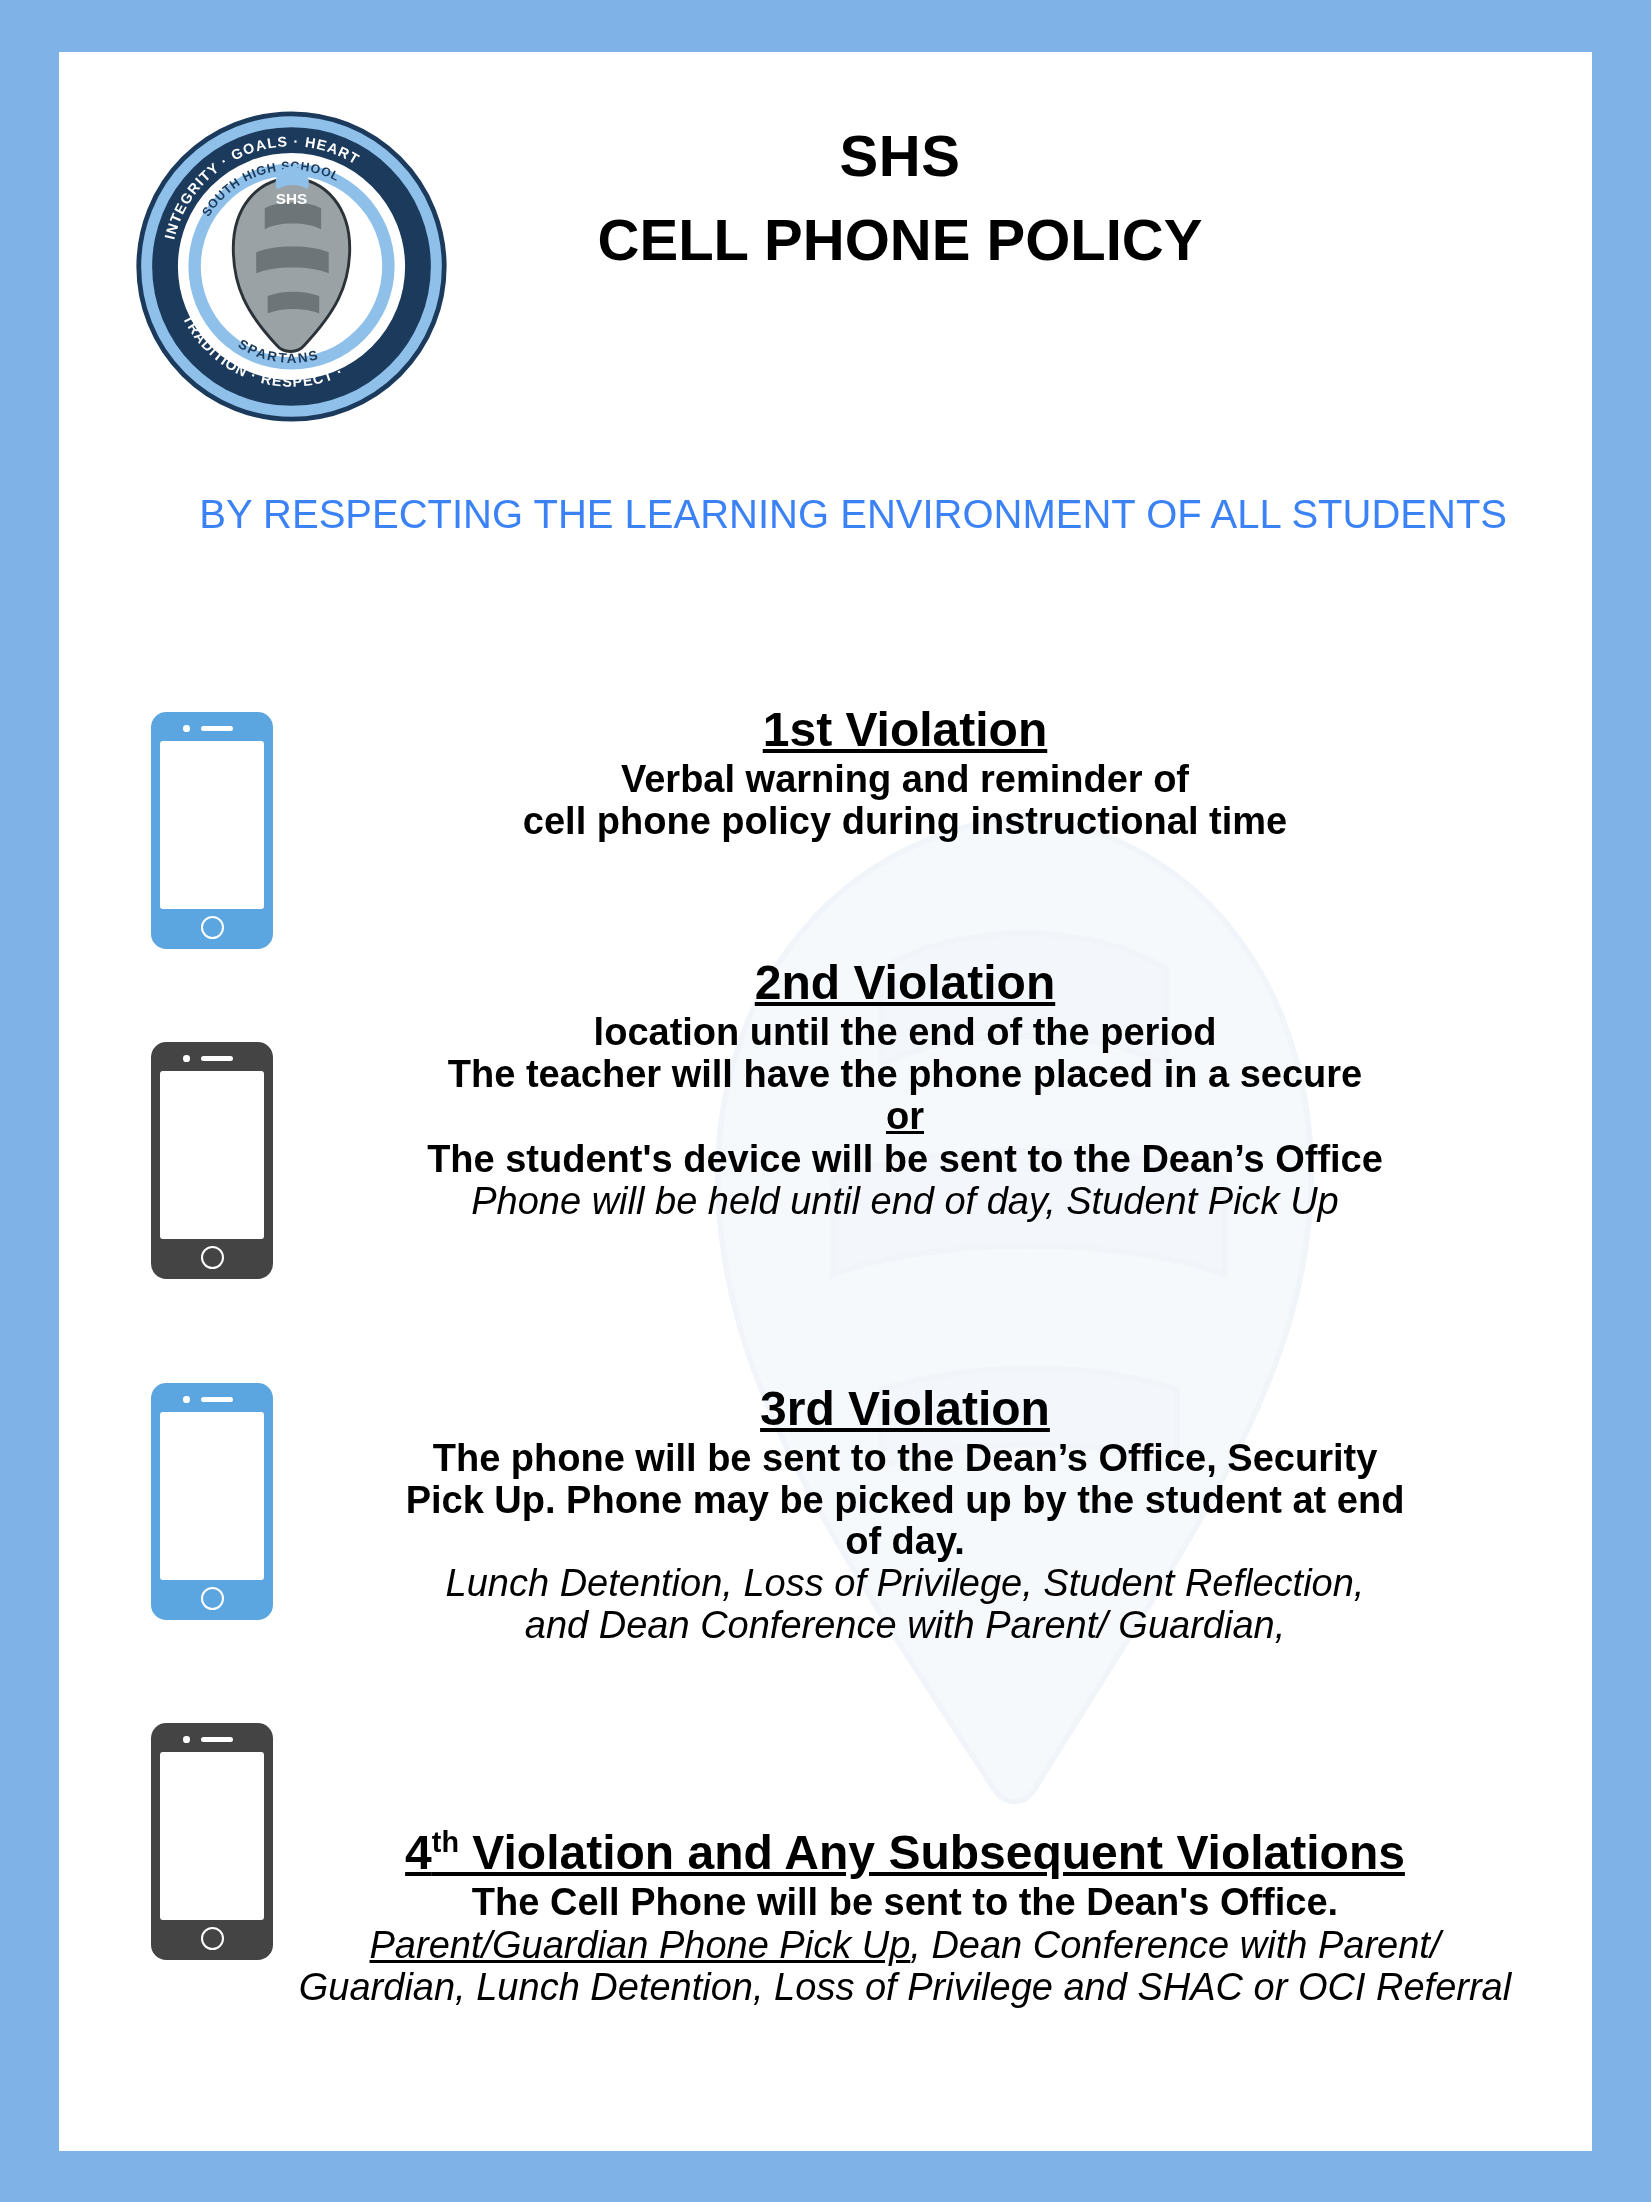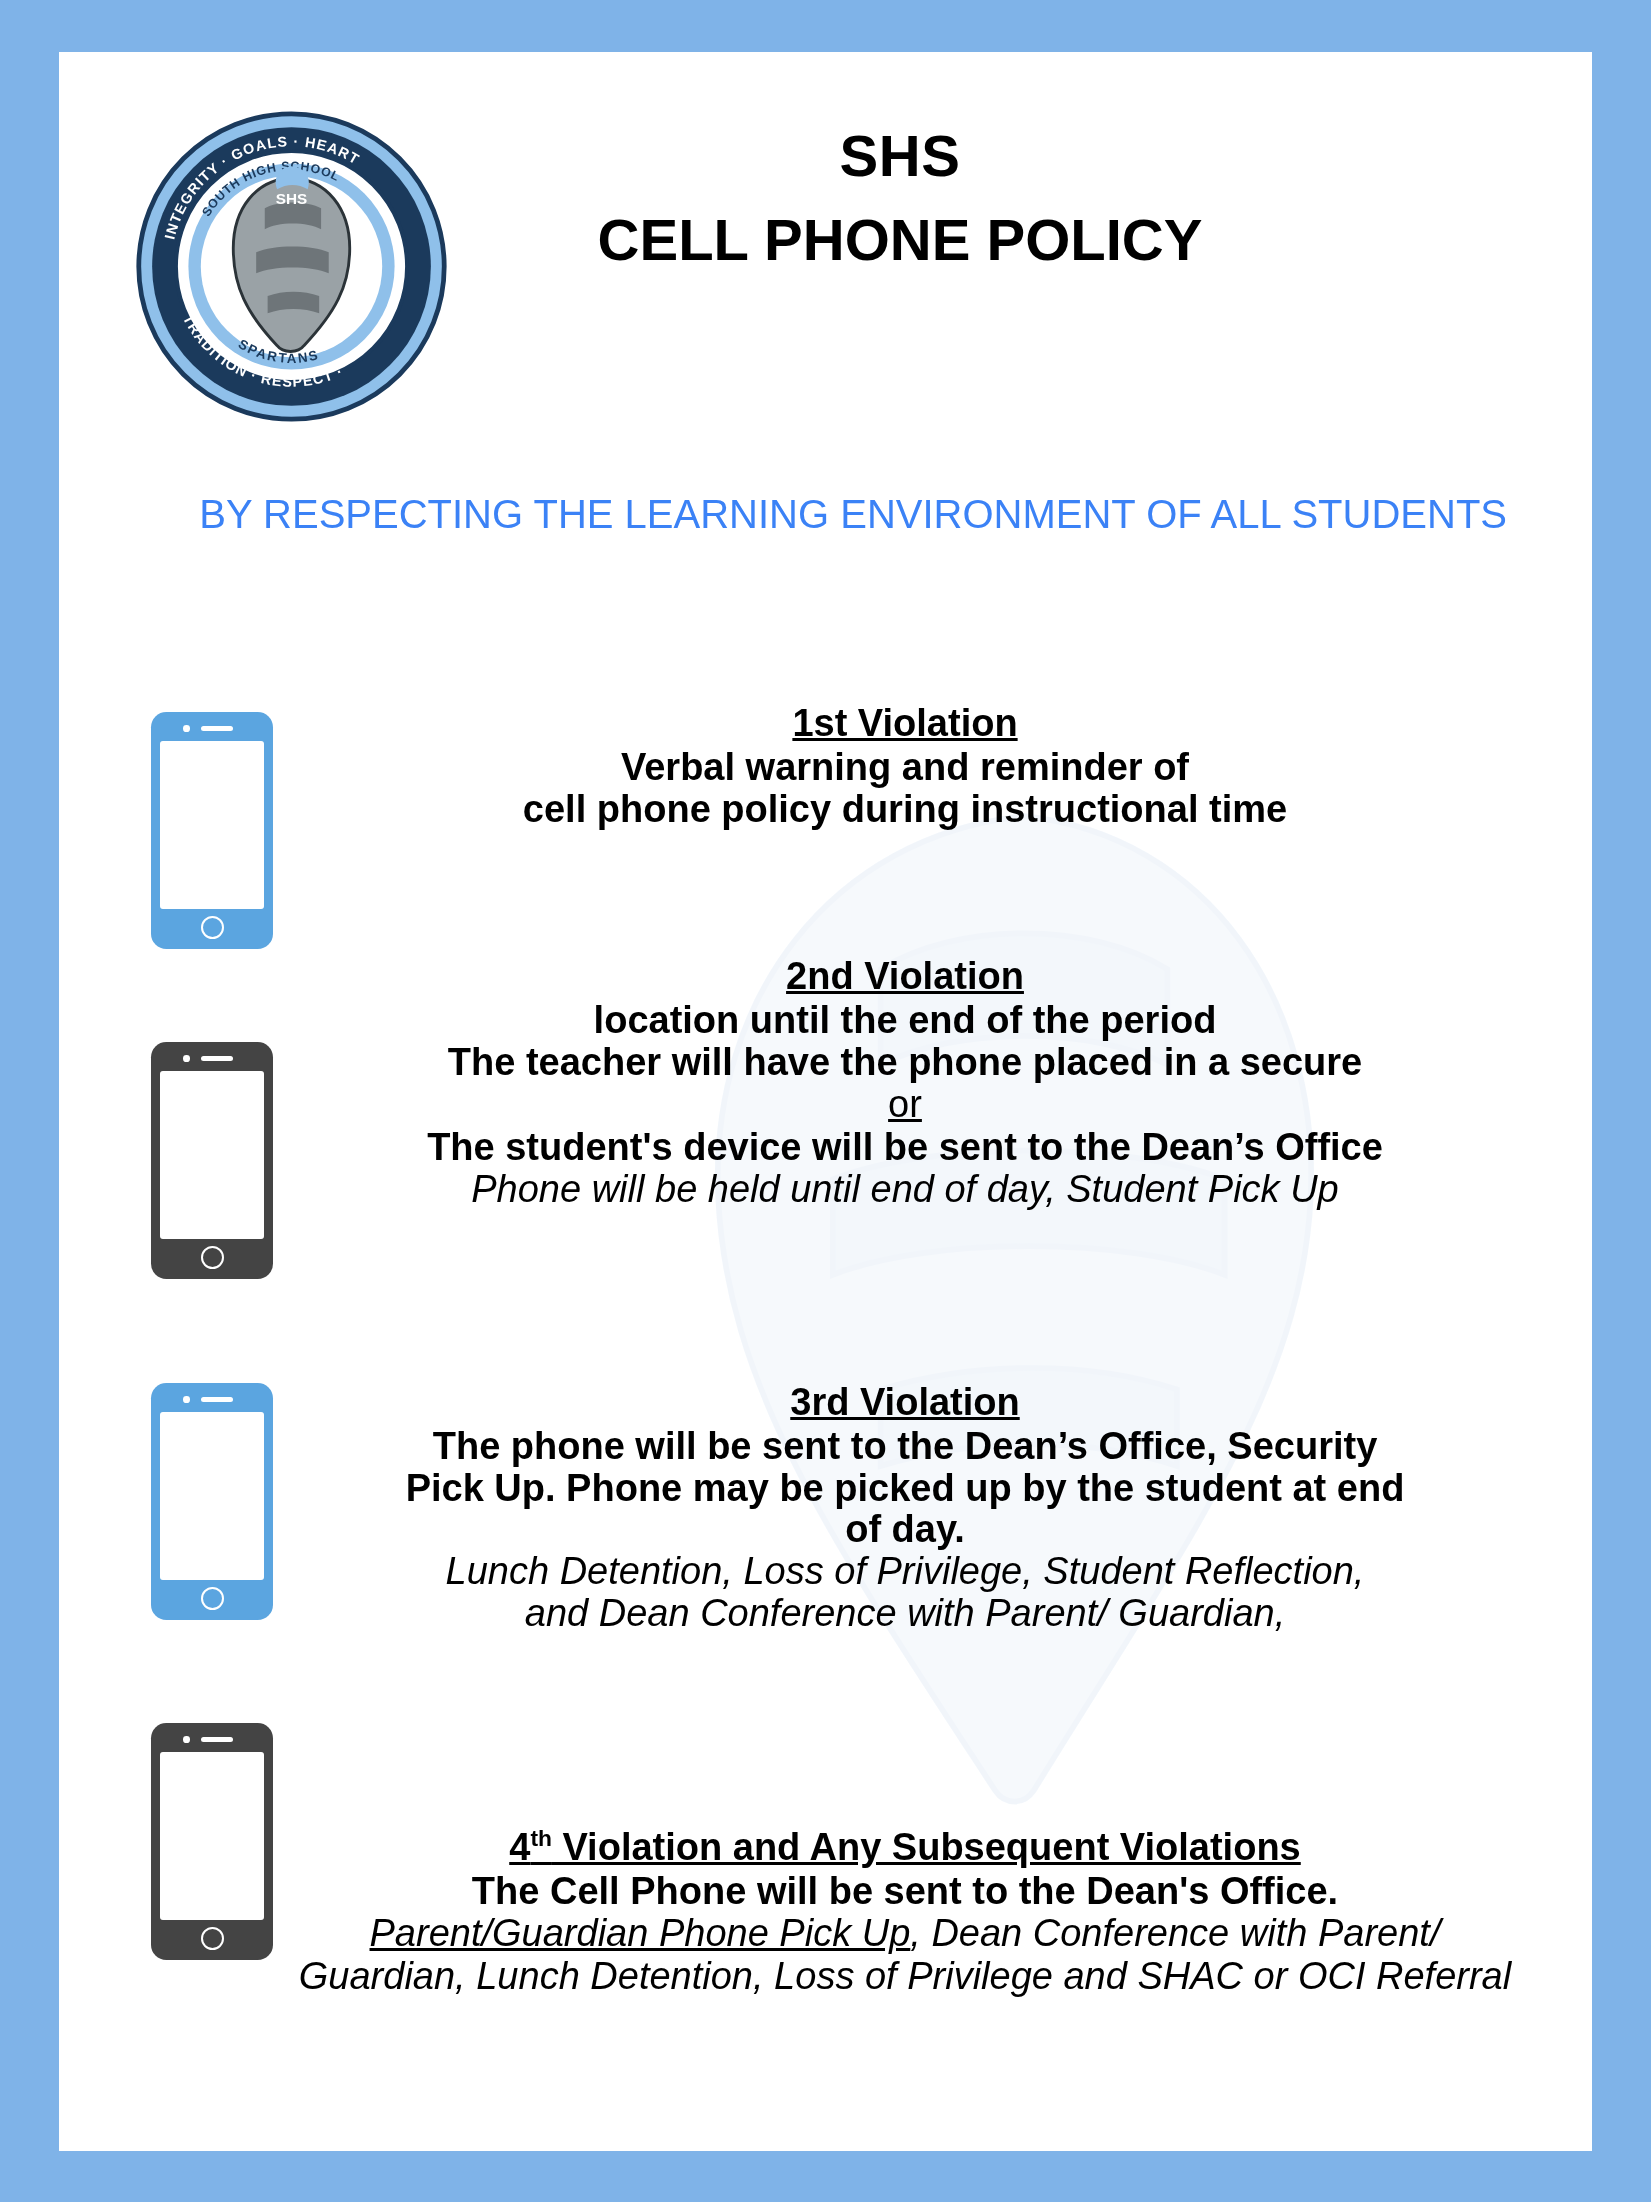--- a/index.html
+++ b/index.html
@@ -117,42 +117,42 @@
     box-sizing: border-box;
   }
 
   .sections { position: absolute; left: 0; top: 0; width: 100%; }
   .sec {
     position: absolute;
     text-align: center;
     color: #000;
   }
   .sec .title {
-    font-size: 38px;
+    font-size: 48px;
     font-weight: bold;
     text-decoration: underline;
     display: block;
     margin-bottom: 1.9px;
   }
   .sec .line {
     font-size: 38px;
     font-weight: bold;
     display: block;
     line-height: 1.1;
   }
   .sec .ital {
     font-size: 38px;
     font-style: italic;
     display: block;
     line-height: 1.1;
   }
   .sec .u { text-decoration: underline; }
   .sec .orline {
     font-size: 38px;
-    font-weight: normal;
+    font-weight: bold;
     text-decoration: underline;
     display: block;
     line-height: 1.15;
   }
   .sec .blockpara {
     font-size: 38px;
     font-style: italic;
     line-height: 1.12;
     text-align: center;
   }

